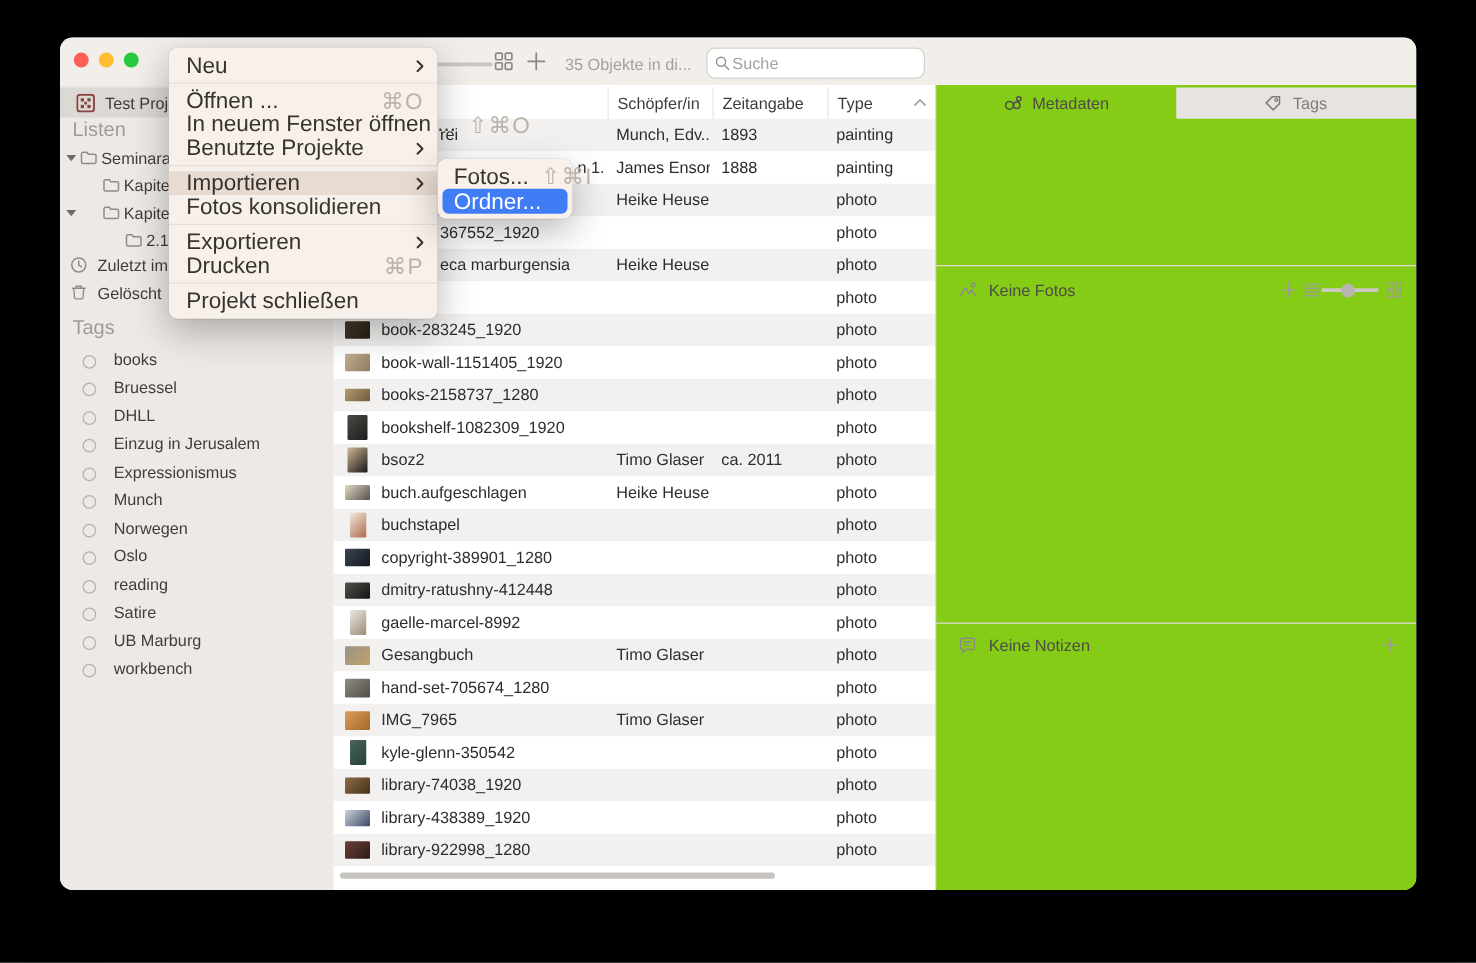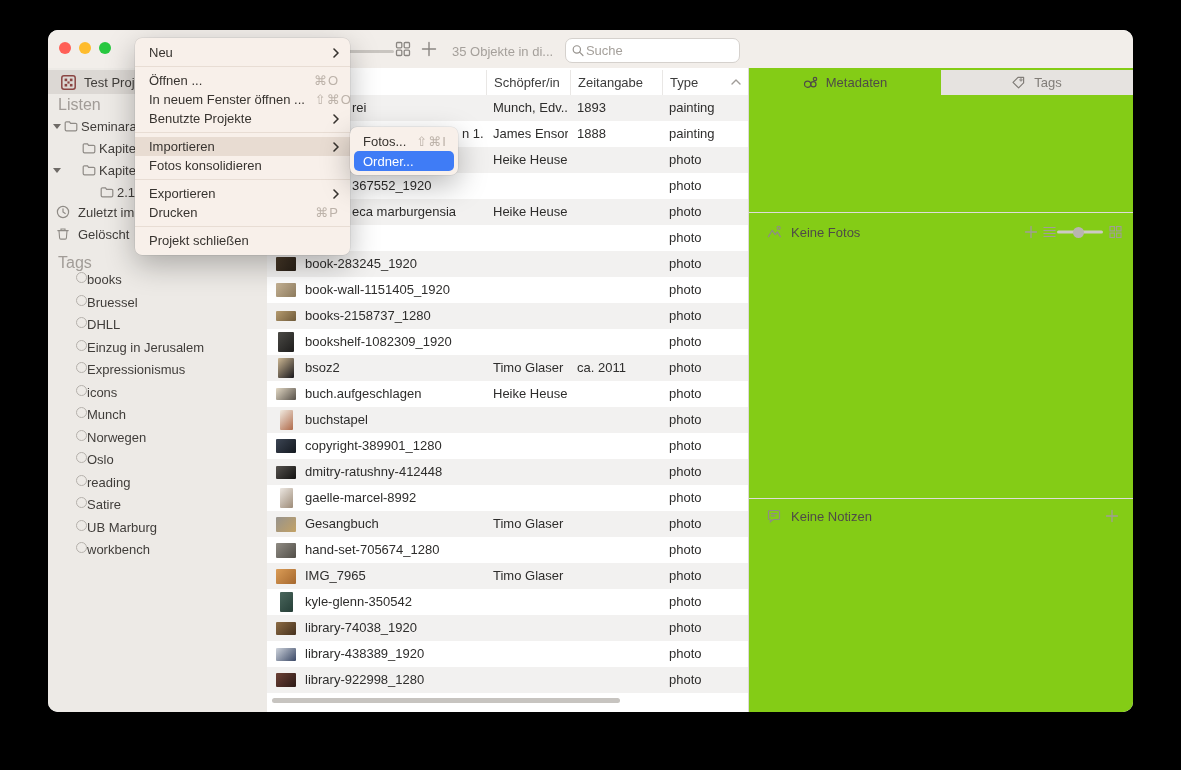--- a/index.html
+++ b/index.html
@@ -21,21 +21,21 @@
   .side-label-sec{position:absolute;left:10px;color:#a19c97;font-size:16px}
   .side-item{position:relative;height:22px;display:flex;align-items:center;white-space:nowrap;overflow:hidden}
   .side-item .tri{position:absolute;left:5px;width:0;height:0;border-left:4px solid transparent;border-right:4px solid transparent;border-top:5px solid #6e6a66}
   .side-item svg{position:absolute}
   .side-item.lvl0 svg{left:16px}.side-item.lvl0 .side-label{padding-left:33px}
   .side-item.lvl1 svg{left:34px}.side-item.lvl1 .side-label{padding-left:51px}
   .side-item.lvl2 svg{left:52px}.side-item.lvl2 .side-label{padding-left:69px}
   .fixed-item{position:absolute;left:0;right:0;height:20px;display:flex;align-items:center;padding-left:30px;white-space:nowrap;overflow:hidden}
   .fixed-item svg{position:absolute;left:8px}
   .tag-list{position:absolute;left:0;top:204px;right:0}
-  .tag-item{height:22.5px;display:flex;align-items:flex-start;padding-left:28px;gap:0}
+  .tag-item{height:22.5px;display:flex;align-items:flex-end;padding-left:18px;gap:14px}
   .tag-circle{width:11px;height:11px;border:1px solid #b5b1ac;border-radius:50%;flex:none}
   
   .main{position:absolute;left:219px;top:38px;width:481px;bottom:0;background:#fff}
   .thead{position:absolute;left:0;top:2px;right:0;height:25px;font-size:13px;color:#3c3c3c}
   .th{position:absolute;top:0;height:25px;display:flex;align-items:center;padding-left:7px;border-left:1px solid #e9e7e5}
   .th.creator{left:219px;width:84px}.th.date{left:303px;width:92px}.th.type{left:395px;width:86px}
   .sort-caret{position:absolute;left:464px;top:9px}
   .rows{position:absolute;left:0;top:27px;right:0}
   .row{position:relative;height:26px;font-size:13px;color:#2e2d2c}
   .row:nth-child(odd){background:#f2f1f0}
@@ -56,21 +56,21 @@
   .tab.inactive{background:#e6e3e0;color:#817d78}
   .pdiv{position:absolute;left:0;right:0;height:1px;background:#dfdcd9}
   .sect{position:absolute;left:0;right:0;height:38px}
   .sect .sect-label{position:absolute;left:42px;top:50%;transform:translateY(-50%);white-space:nowrap}
   .sect .sect-icon{position:absolute;left:18px;top:50%;transform:translateY(-50%);color:#8f8b87}
   .ctrl{position:absolute;top:50%;transform:translateY(-50%);color:#a19d98}
   .p-slider{position:absolute;right:30px;top:50%;transform:translateY(-50%);width:46px;height:3px;border-radius:2px;background:#cdc9c5}
   .p-slider .knob{position:absolute;left:16px;top:50%;transform:translateY(-50%);width:11px;height:11px;border-radius:50%;background:#b9b5b0}
   
   .menu{position:absolute;left:87px;top:8px;width:215px;background:#f8f0ea;border-radius:7px;padding:5px 0;box-shadow:0 10px 30px rgba(0,0,0,.28),0 0 0 .5px rgba(0,0,0,.1);z-index:50}
-  .menu-item{height:19px;display:flex;align-items:center;padding:0 11px 0 14px;font-size:13px;color:#37332f;white-space:nowrap}
+  .menu-item{height:19px;display:flex;align-items:center;padding:0 11px 0 14px;font-size:18px;color:#37332f;white-space:nowrap}
   .menu-item.hl{background:#e8dcd2}
   .mi-label{flex:1}
   .mi-shortcut{color:#bcb2a9;margin-left:10px;letter-spacing:1px}
   .mi-chevron{margin-left:10px;display:flex;color:#37332f}
   .menu-sep{height:1px;background:#e8ddd4;margin:4px 0}
   .submenu{position:absolute;left:302px;top:97px;width:108px;background:#f8f0ea;border-radius:7px;padding:4px 0;box-shadow:0 10px 30px rgba(0,0,0,.28),0 0 0 .5px rgba(0,0,0,.1);z-index:51}
   .submenu .menu-item{padding:0 9px;height:20px;margin:0 4px;border-radius:5px}
   .submenu .menu-item.sel{background:#3f7cf6;color:#fff}
   svg{display:block}
 </style>
@@ -190,24 +190,20 @@
         <div class="tag-item">
     <span class="tag-circle"></span>
     <span class="tag-label">Einzug in Jerusalem</span>
   </div>
         <div class="tag-item">
     <span class="tag-circle"></span>
     <span class="tag-label">Expressionismus</span>
   </div>
         <div class="tag-item">
     <span class="tag-circle"></span>
-    <span class="tag-label">icons</span>
-  </div>
-        <div class="tag-item">
-    <span class="tag-circle"></span>
     <span class="tag-label">Munch</span>
   </div>
         <div class="tag-item">
     <span class="tag-circle"></span>
     <span class="tag-label">Norwegen</span>
   </div>
         <div class="tag-item">
     <span class="tag-circle"></span>
     <span class="tag-label">Oslo</span>
   </div>

